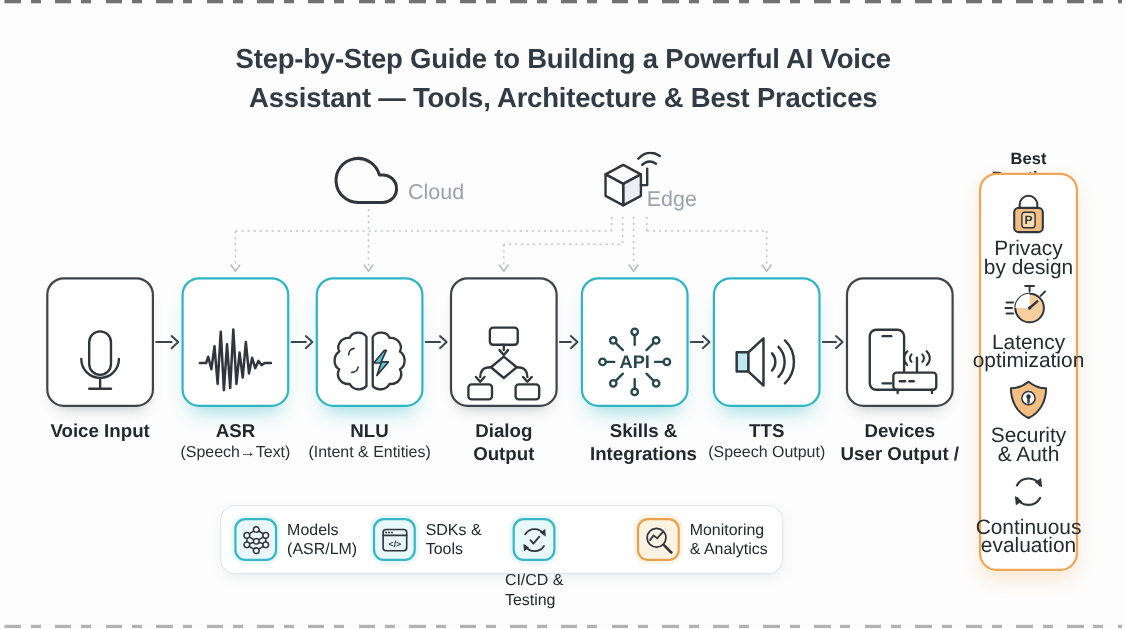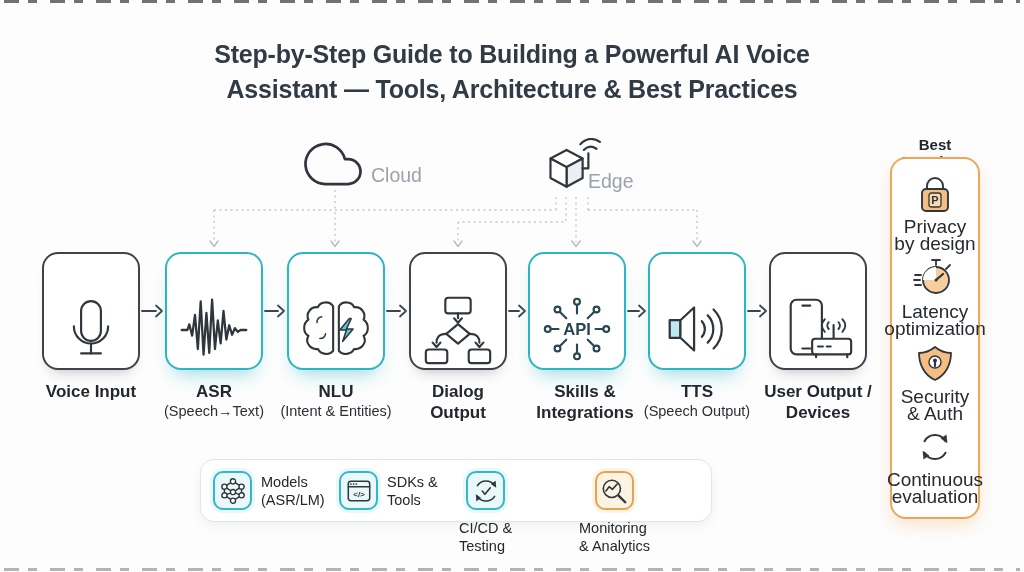--- a/index.html
+++ b/index.html
@@ -218,22 +218,22 @@
     <div class="t">Skills &amp;</div>
     <div class="t">Integrations</div>
 
   </div>
   <div class="nlabel" style="left:612px;">
     <div class="t">TTS</div>
 
     <div class="s">(Speech Output)</div>
   </div>
   <div class="nlabel" style="left:733px;">
+    <div class="t">Devices</div>
     <div class="t">User Output /</div>
-    <div class="t">Devices</div>
 
   </div>
 
   <div class="bp-title">Best Practices</div>
   <div class="bp-panel">
     <div class="bp-item">
       <svg width="44" height="44" viewBox="-22 -22 44 44" fill="none" stroke="#30363d" stroke-width="1.9" stroke-linecap="round" stroke-linejoin="round">
         <path d="M-8,-4 v-3 a8,8 0 0 1 16,0 v3"></path>
         <rect x="-13" y="-4" width="26" height="22" rx="4" fill="#f4bd81"></rect>
         <rect x="-6" y="0" width="12" height="14" rx="2.5" fill="#f9d9ad" stroke-width="1.3"></rect>
@@ -333,21 +333,21 @@
           <path d="M8,5 A9.5,9.5 0 0 1 -8,5"></path>
           <polygon points="-9.5,3 -4.5,6.5 -9,9.5" fill="#30363d" stroke="none"></polygon>
           <path d="M-3.5,0 L-1,3 L4,-3"></path>
         </svg>
       </div>
       <div class="ltext">
         <div>CI/CD &amp;</div>
         <div>Testing</div>
       </div>
     </div>
-    <div class="litem" style="left:378px;flex-direction:column;">
+    <div class="litem" style="left:378px;">
       <div class="lsq orange">
         <svg width="30" height="30" viewBox="-14 -14 28 28" fill="none" stroke="#30363d" stroke-width="1.5" stroke-linecap="round" stroke-linejoin="round">
           <circle cx="-2" cy="-2" r="8"></circle>
           <path d="M-7.5,0 L-4.5,-4 L-1.5,-1.5 L3,-6.5"></path>
           <path d="M4.5,4.5 L10.5,10.5" stroke-width="2.3"></path>
         </svg>
       </div>
       <div class="ltext">
         <div>Monitoring</div>
         <div>&amp; Analytics</div>

